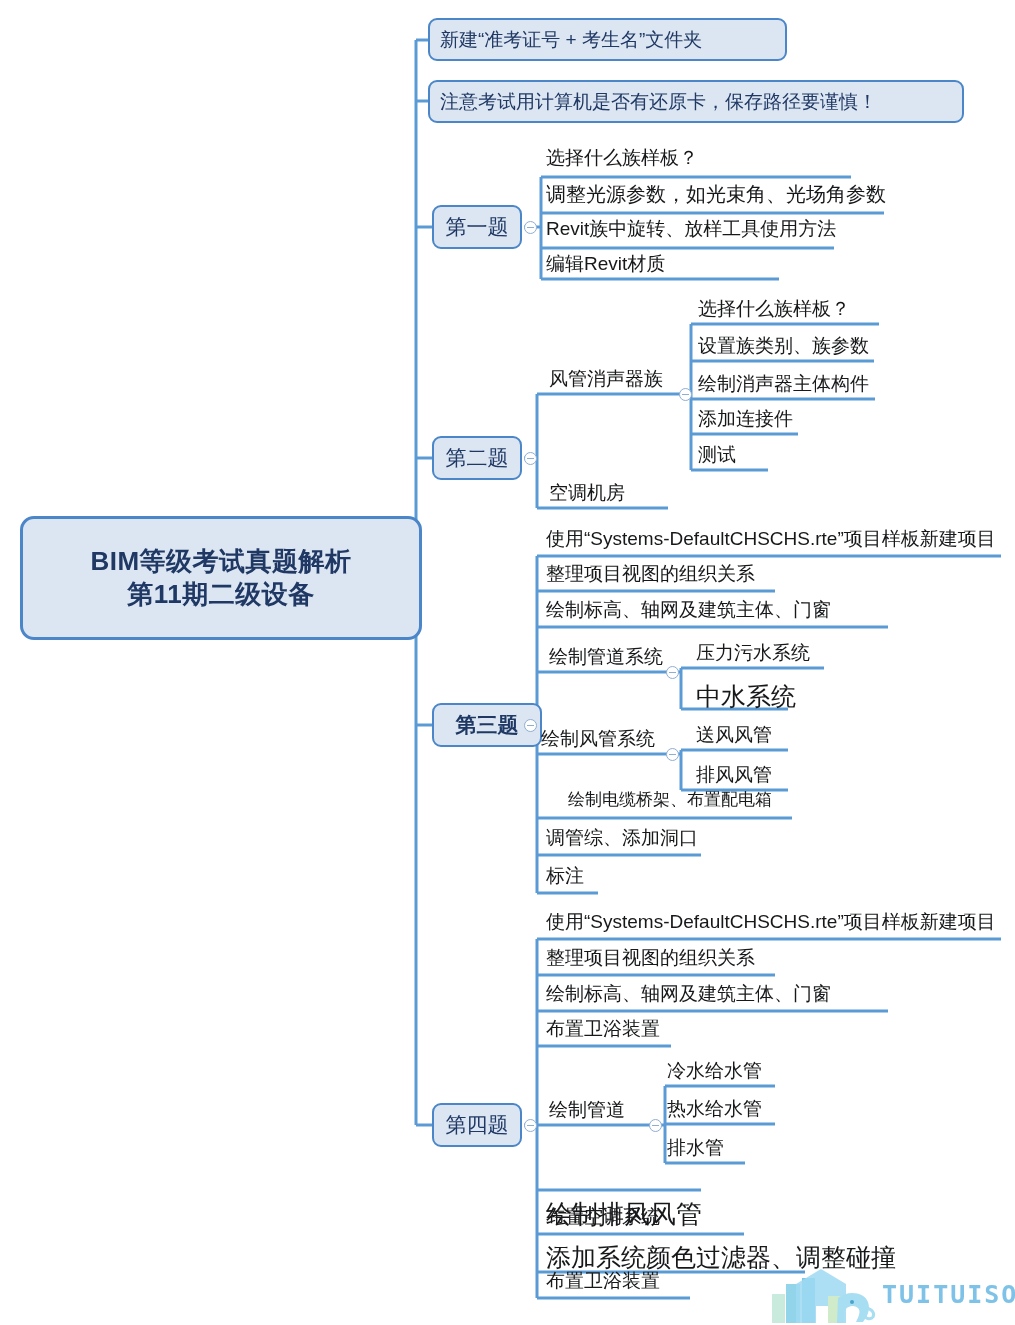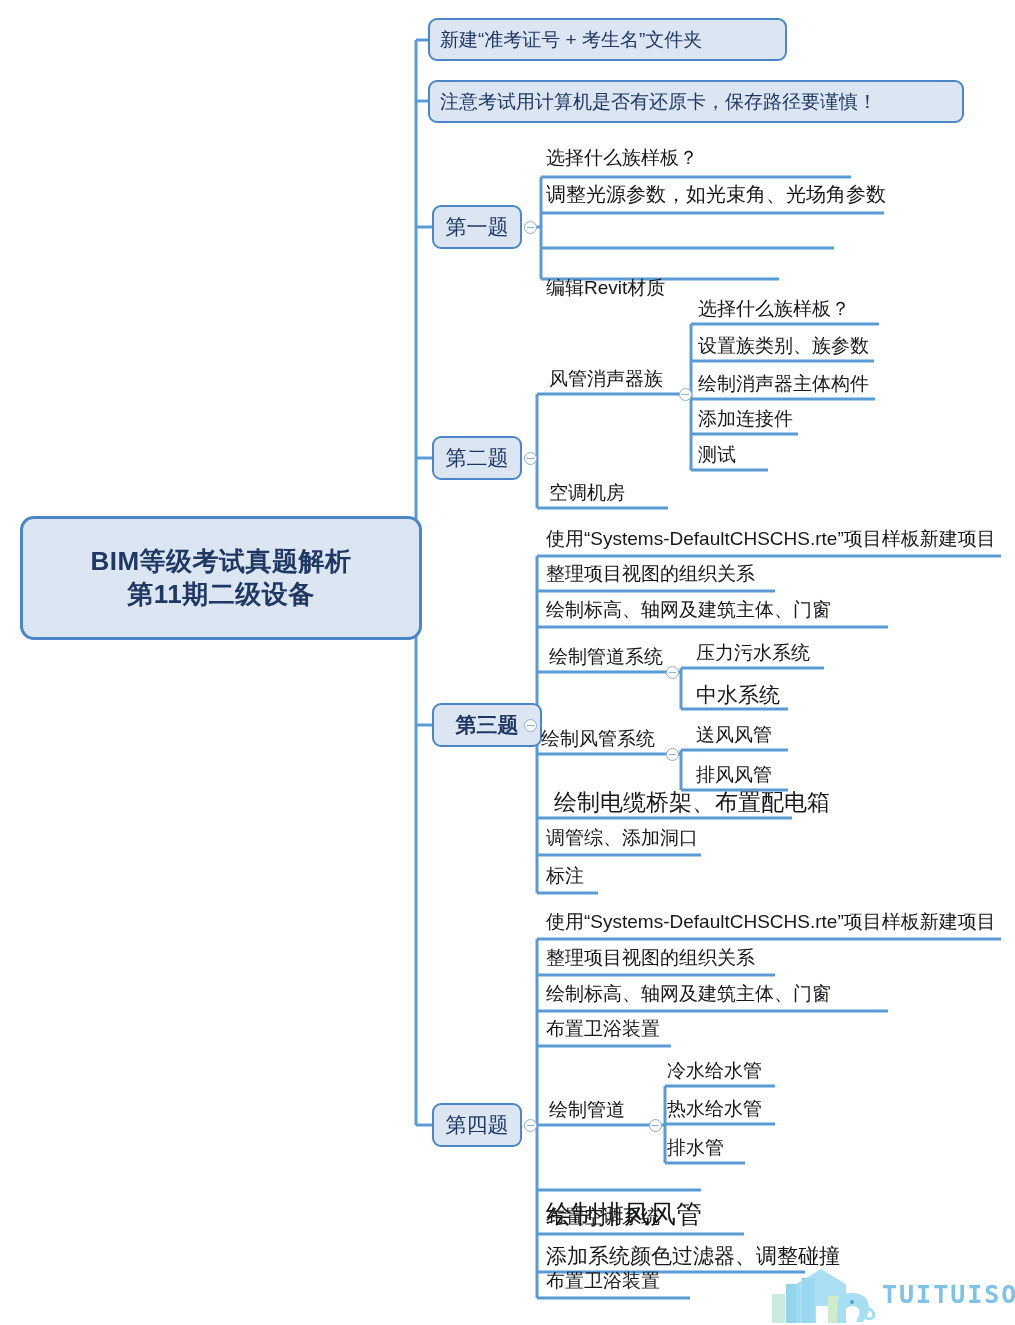--- a/index.html
+++ b/index.html
@@ -220,21 +220,24 @@
     <span>第四题</span>
   </div>
   <div class="toggle" style="left:524px;top:1119px;"></div>
 
   <div class="leaf" style="left:546px;top:148px;font-size:19px;">
     <span class="ltxt">选择什么族样板？</span>
   </div>
   <div class="leaf" style="left:546px;top:184px;font-size:20px;">
     <span class="ltxt">调整光源参数，如光束角、光场角参数</span>
   </div>
-  <div class="leaf" style="left:546px;top:254px;font-size:19px;margin-top:24px;">
+  <div class="leaf" style="left:546px;top:219px;font-size:19px;">
+    <span class="ltxt">Revit族中旋转、放样工具使用方法</span>
+  </div>
+  <div class="leaf" style="left:546px;top:254px;font-size:19px;">
     <span class="ltxt">编辑Revit材质</span>
   </div>
 
   <div class="leaf" style="left:549px;top:369px;font-size:19px;">
     <span class="ltxt">风管消声器族</span>
   </div>
   <div class="toggle" style="left:679px;top:388px;"></div>
 
   <div class="leaf" style="left:549px;top:483px;font-size:19px;">
     <span class="ltxt">空调机房</span>
@@ -265,36 +268,36 @@
   <div class="leaf" style="left:546px;top:600px;font-size:19px;">
     <span class="ltxt">绘制标高、轴网及建筑主体、门窗</span>
   </div>
   <div class="leaf" style="left:549px;top:647px;font-size:19px;">
     <span class="ltxt">绘制管道系统</span>
   </div>
   <div class="toggle" style="left:666px;top:666px;"></div>
   <div class="leaf" style="left:696px;top:643px;font-size:19px;">
     <span class="ltxt">压力污水系统</span>
   </div>
-  <div class="leaf" style="left:696px;top:684px;font-size:21px;">
+  <div class="leaf" style="left:696px;top:684px;font-size:25px;">
     <span class="ltxt">中水系统</span>
   </div>
 
   <div class="leaf" style="left:541px;top:729px;font-size:19px;">
     <span class="ltxt">绘制风管系统</span>
   </div>
   <div class="toggle" style="left:666px;top:748px;"></div>
   <div class="leaf" style="left:696px;top:725px;font-size:19px;">
     <span class="ltxt">送风风管</span>
   </div>
   <div class="leaf" style="left:696px;top:765px;font-size:19px;">
     <span class="ltxt">排风风管</span>
   </div>
 
-  <div class="leaf" style="left:554px;top:791px;font-size:23px;text-decoration:underline;">
+  <div class="leaf" style="left:568px;top:791px;font-size:17px;text-decoration:underline;">
     <span class="ltxt">绘制电缆桥架、布置配电箱</span>
   </div>
   <div class="leaf" style="left:546px;top:828px;font-size:19px;">
     <span class="ltxt">调管综、添加洞口</span>
   </div>
   <div class="leaf" style="left:546px;top:866px;font-size:19px;">
     <span class="ltxt">标注</span>
   </div>
 
   <div class="leaf" style="left:546px;top:912px;font-size:19px;">
@@ -323,21 +326,21 @@
   <div class="leaf" style="left:667px;top:1138px;font-size:19px;">
     <span class="ltxt">排水管</span>
   </div>
 
   <div class="leaf" style="left:546px;top:1201px;font-size:26px;">
     <span class="ltxt">绘制排风风管</span>
   </div>
   <div class="leaf" style="left:546px;top:1207px;font-size:19px;">
     <span class="ltxt">布置空调系统</span>
   </div>
-  <div class="leaf" style="left:546px;top:1245px;font-size:21px;">
+  <div class="leaf" style="left:546px;top:1245px;font-size:25px;">
     <span class="ltxt">添加系统颜色过滤器、调整碰撞</span>
   </div>
   <div class="leaf" style="left:546px;top:1271px;font-size:19px;">
     <span class="ltxt">布置卫浴装置</span>
   </div>
 
   <div class="watermark">
     <svg width="246" height="57" viewBox="0 0 246 57" xmlns="http://www.w3.org/2000/svg">
       <rect x="6" y="26" width="13" height="29" fill="#bfe7d8" opacity="0.85"></rect>
       <rect x="20" y="16" width="14" height="39" fill="#86cfe8" opacity="0.9"></rect>

